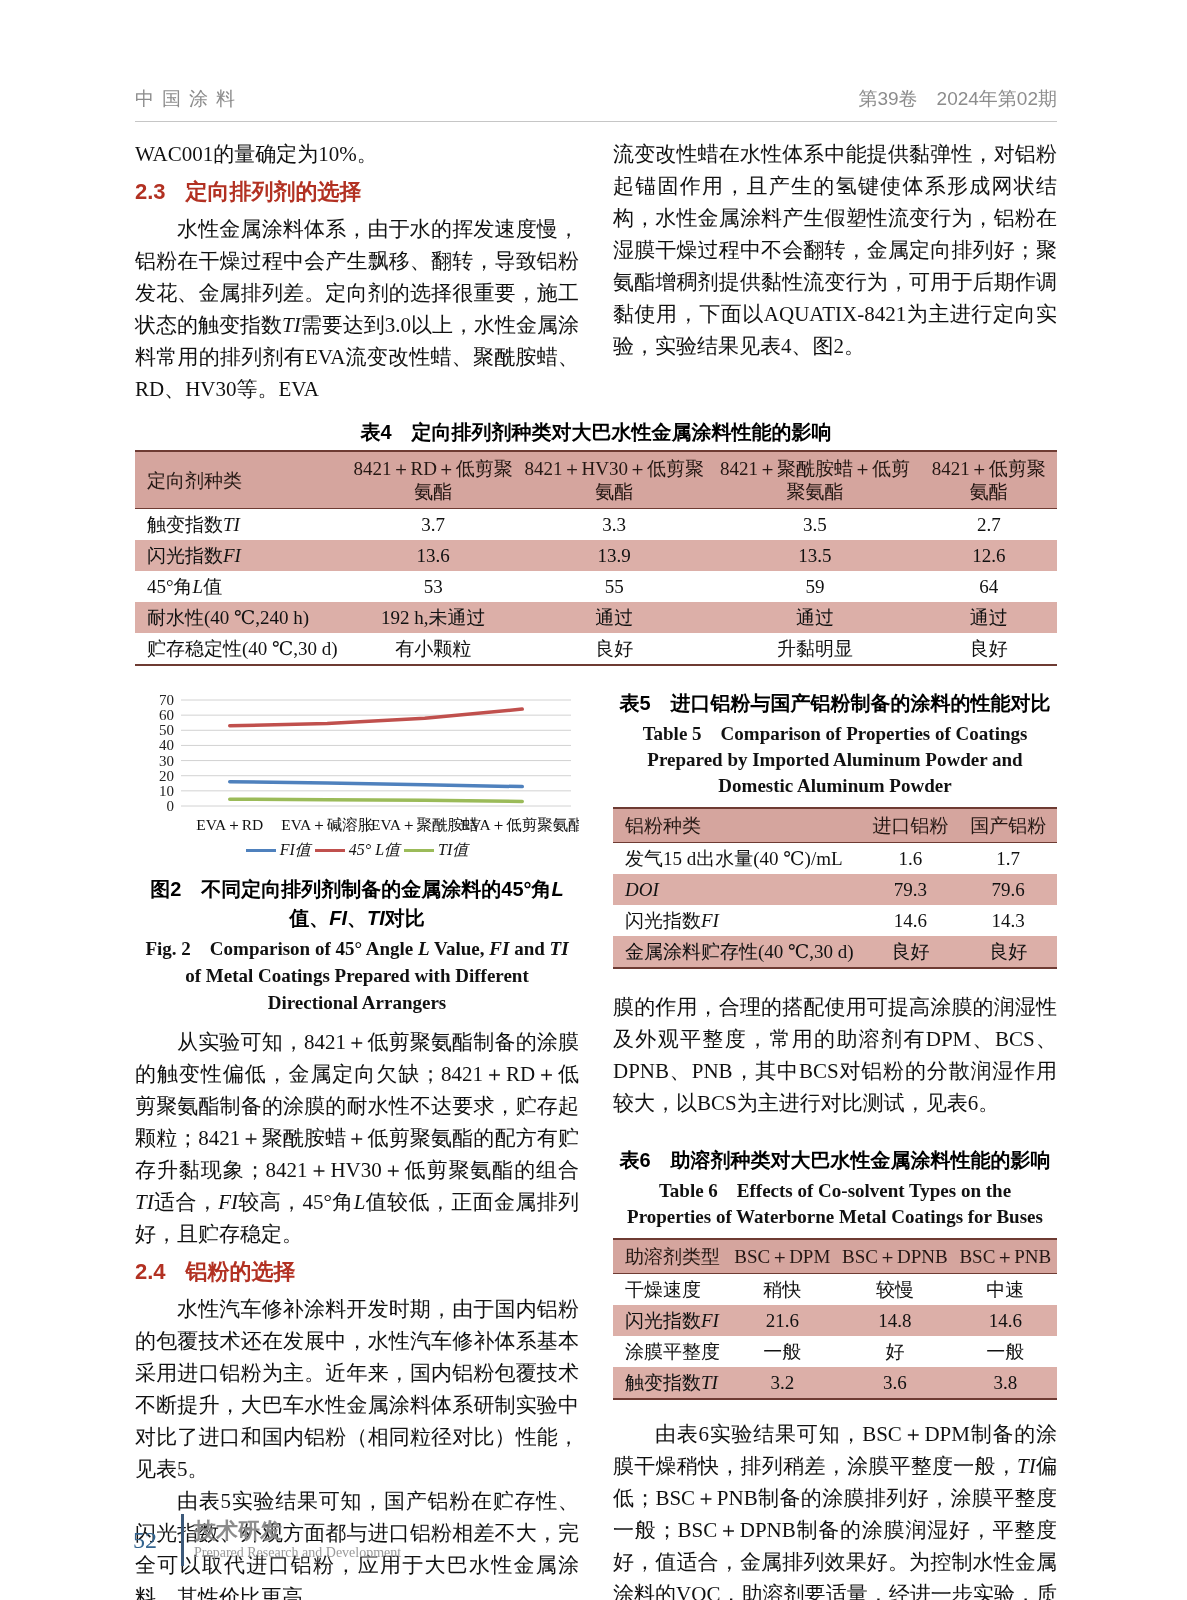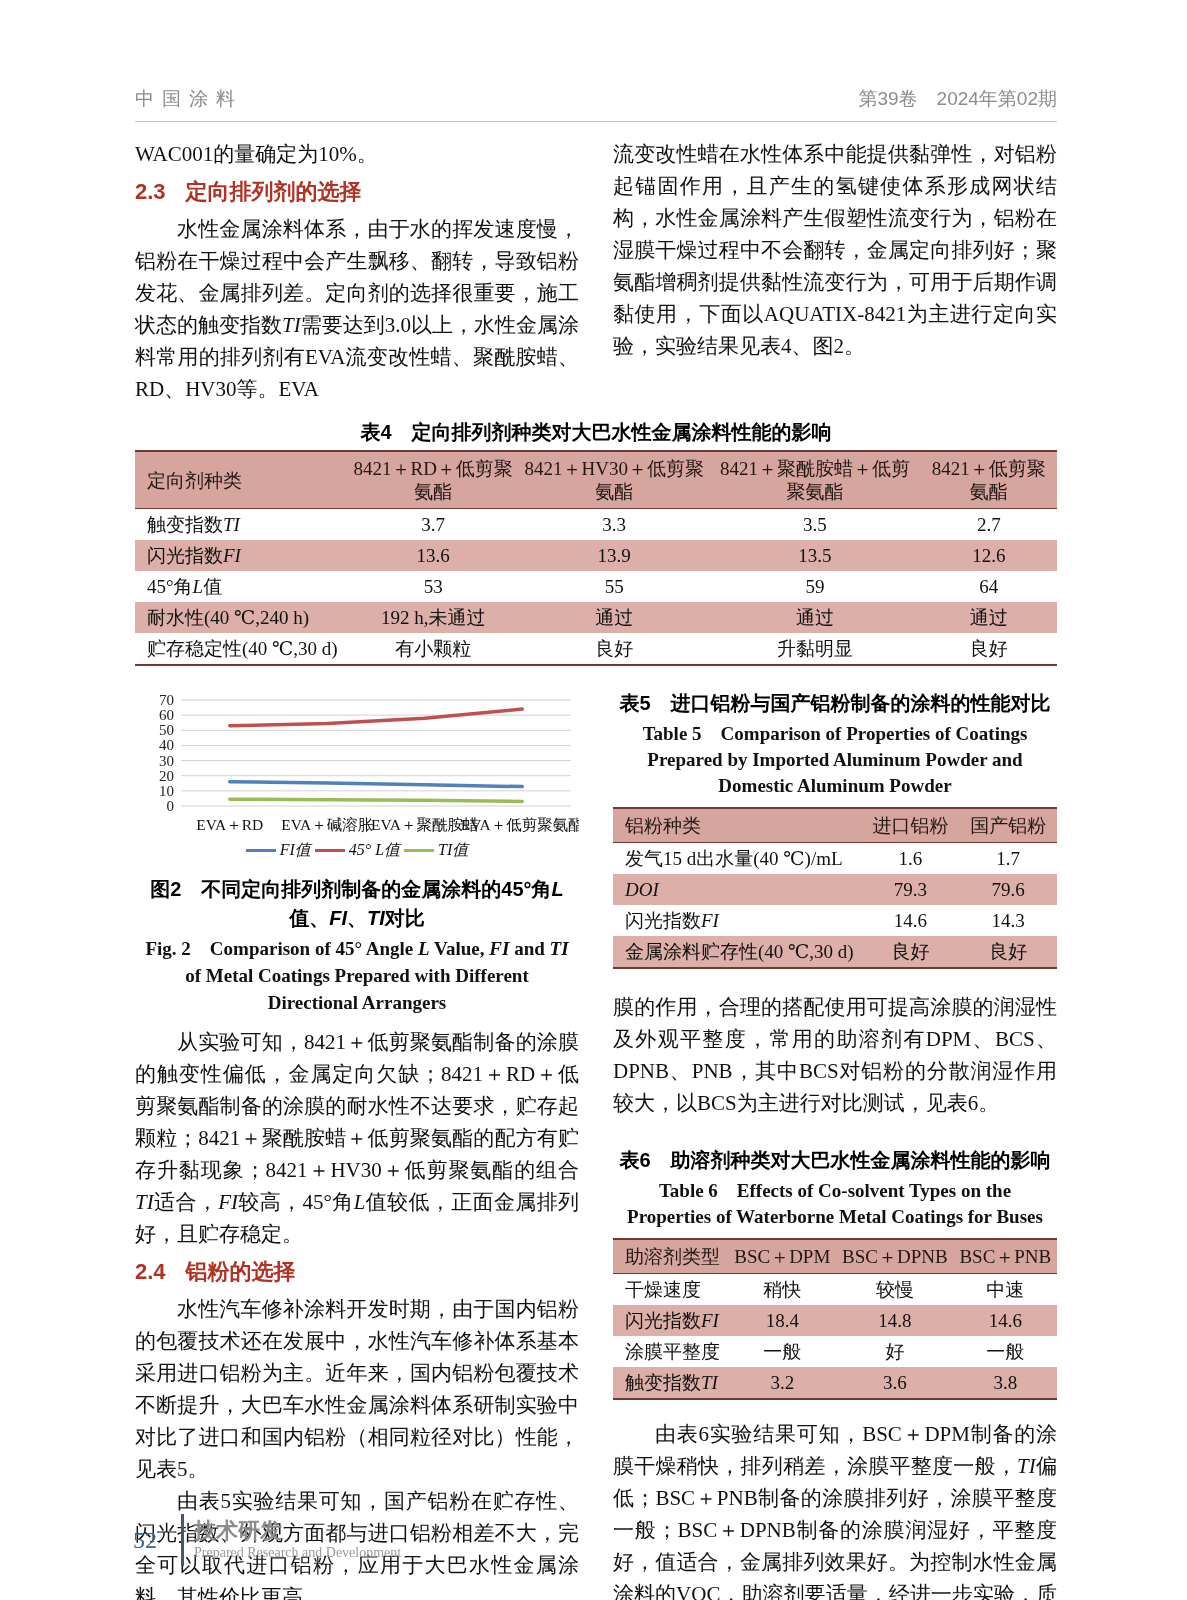--- a/index.html
+++ b/index.html
@@ -235,21 +235,21 @@
             </thead>
           <tbody>
               <tr>
                 <td>干燥速度</td>
                 <td>稍快</td>
                 <td>较慢</td>
                 <td>中速</td>
               </tr>
               <tr>
                 <td>闪光指数<i>FI</i></td>
-                <td>18.4</td>
+                <td>21.6</td>
                 <td>14.8</td>
                 <td>14.6</td>
               </tr>
               <tr>
                 <td>涂膜平整度</td>
                 <td>一般</td>
                 <td>好</td>
                 <td>一般</td>
               </tr>
               <tr>

